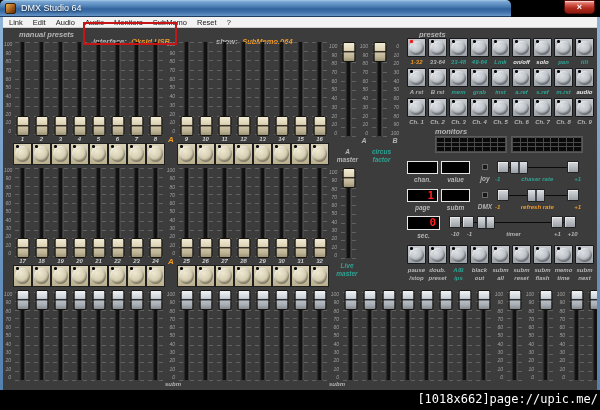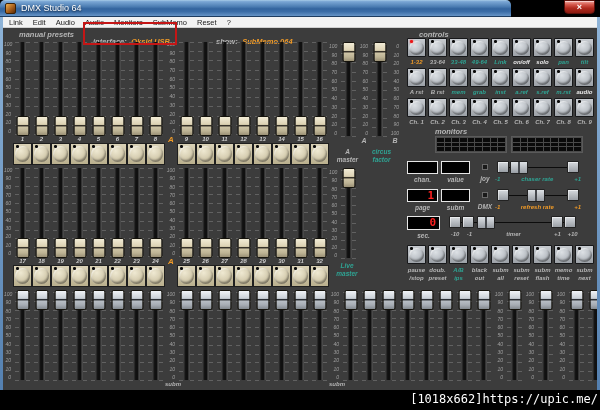--- a/index.html
+++ b/index.html
@@ -117,21 +117,21 @@
 
     <div class="abs hlabel gray" style="left:16px;top:2px">manual presets</div>
     <div class="abs" style="left:90px;top:2px;white-space:nowrap">
       <span class="hlabel gray">interface:</span>
       <span class="hlabel orange">Oksid USB</span>
     </div>
     <div class="abs" style="left:213px;top:2px;white-space:nowrap">
       <span class="hlabel gray">show:</span>
       <span class="hlabel orange">SubMemo.064</span>
     </div>
-    <div class="abs hlabel gray" style="left:416px;top:2px">controls</div>
+    <div class="abs hlabel gray" style="left:416px;top:2px">presets</div>
 
     <div id="bank1" class="bank abs" style="left:1px;top:14px">
         <div class="scol" style="width: 9px;">
           <div class="scale" style="height: 92px;">
             <span>100</span>
             <span>90</span>
             <span>80</span>
             <span>70</span>
             <span>60</span>
             <span>50</span>
@@ -1461,14 +1461,14 @@
         </div>
         <div class="blbl gray">
           <div>subm</div>
           <div>next</div>
         </div>
       </div>
 
   </div>
 
   <div id="redrect" class="abs"></div>
-  <div id="wm" class="abs">[1018x662]https://upic.me/</div>
+  <div id="wm" class="abs">[1018x662]page://upic.me/</div>
 </div>
 
 </body></html>

